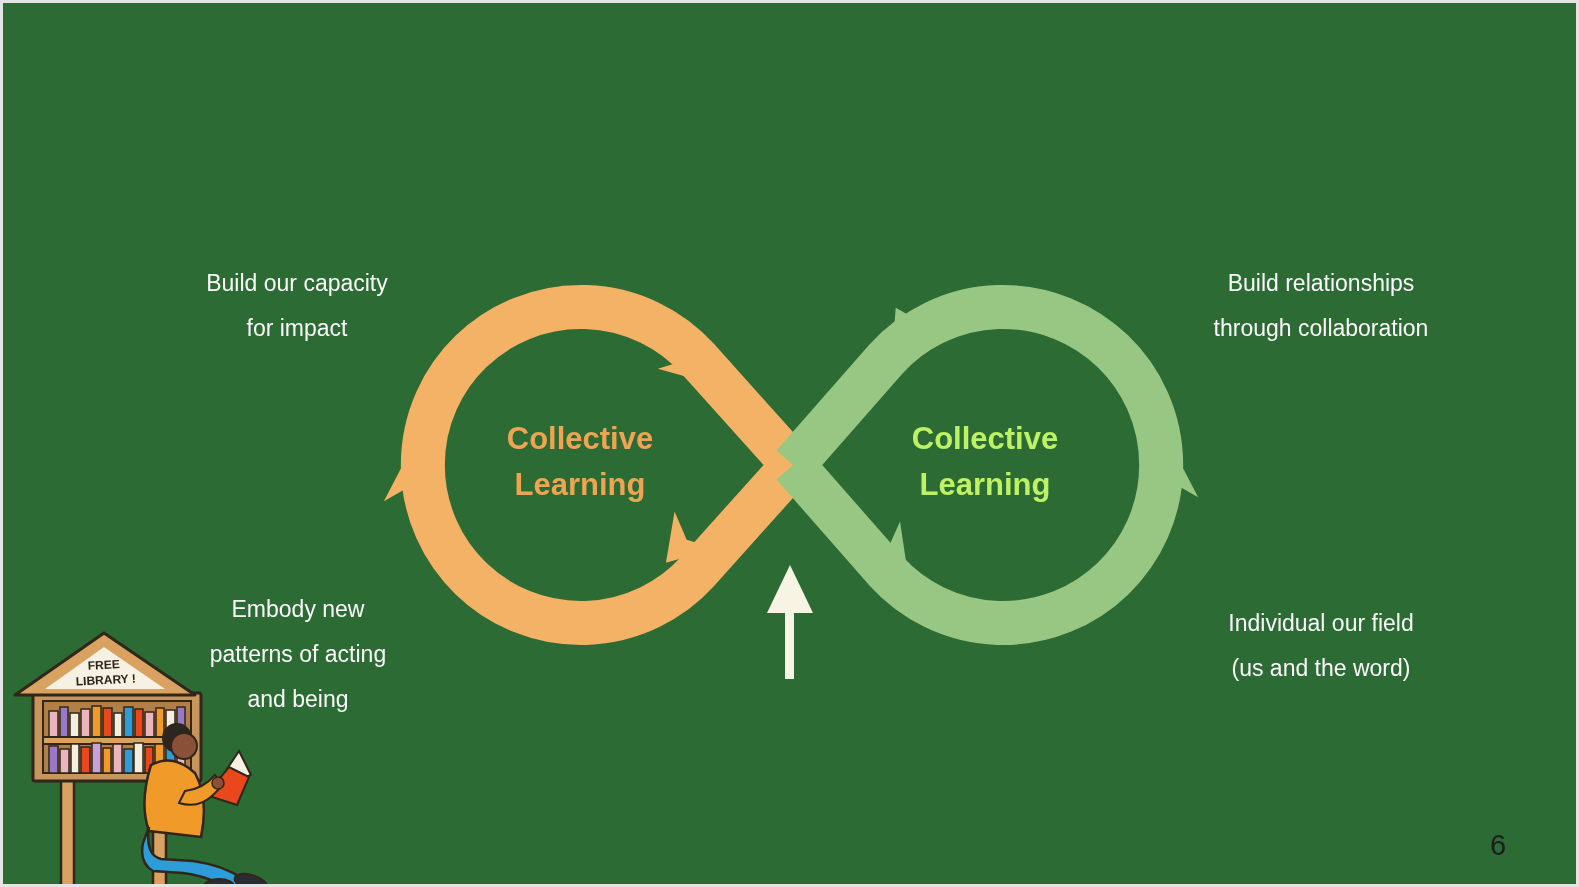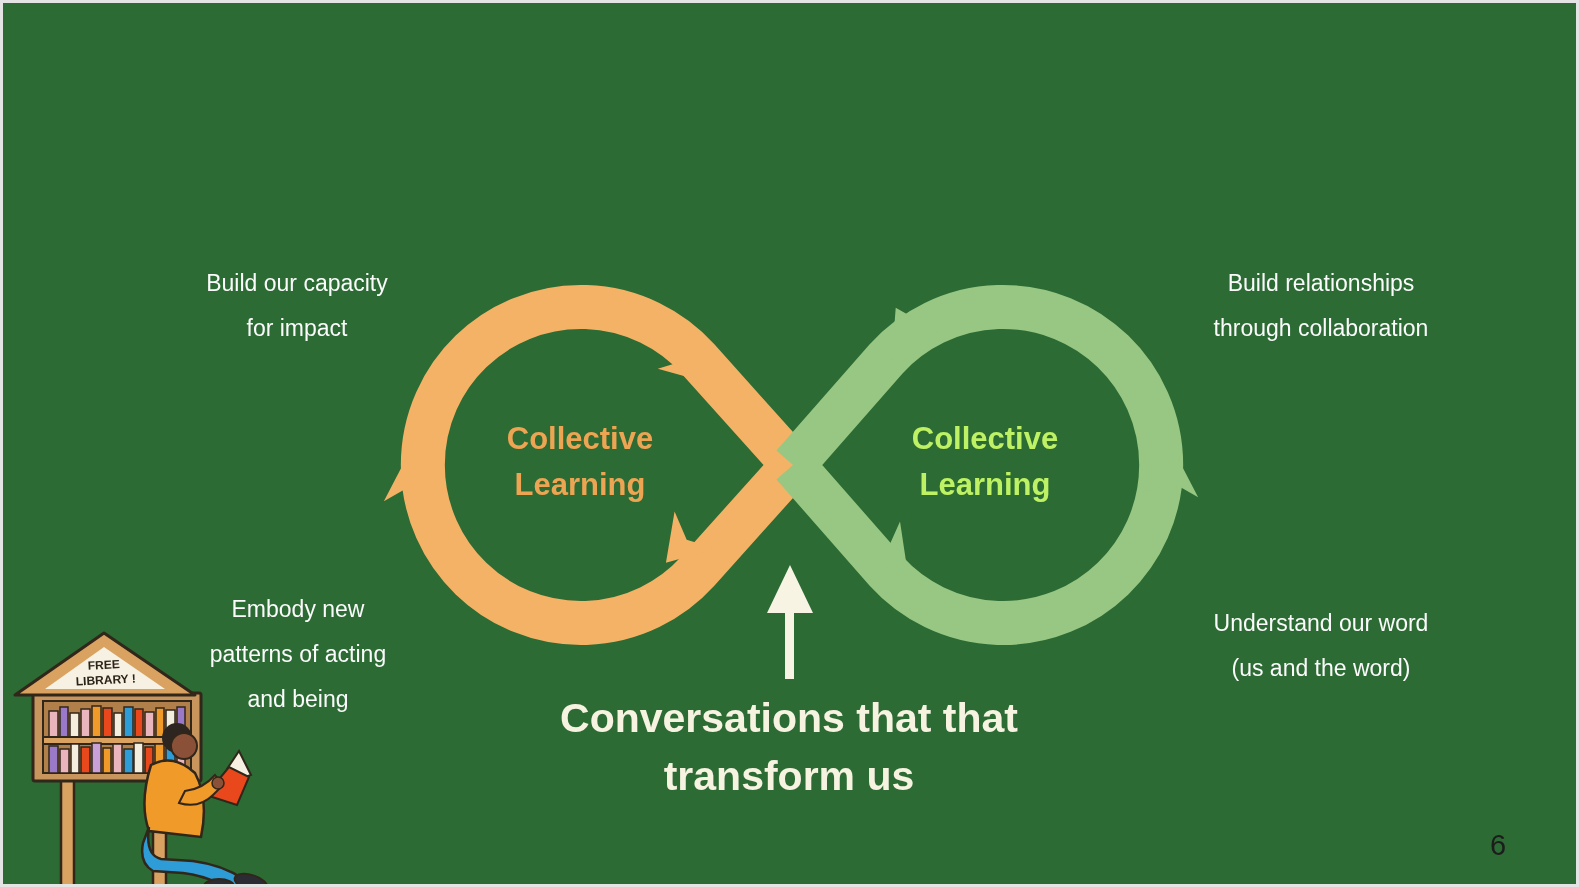--- a/index.html
+++ b/index.html
@@ -155,25 +155,23 @@
     </g>
   </svg>
 
   <div class="corner-label lbl-build">Build our capacity
 for impact</div>
   <div class="corner-label lbl-deepen">Build relationships
 through collaboration</div>
   <div class="corner-label lbl-embody">Embody new
 patterns of acting
 and being</div>
-  <div class="corner-label lbl-understand">Understand our word
+  <div class="corner-label lbl-understand">Individual our field
 (us and the word)</div>
 
   <div class="loop-label individual">Collective
 Learning</div>
   <div class="loop-label collective">Collective
 Learning</div>
 
-  <div class="caption">Conversations that that
-transform us</div>
 
   <div class="page-number">6</div>
 </div>
 
 </body></html>

